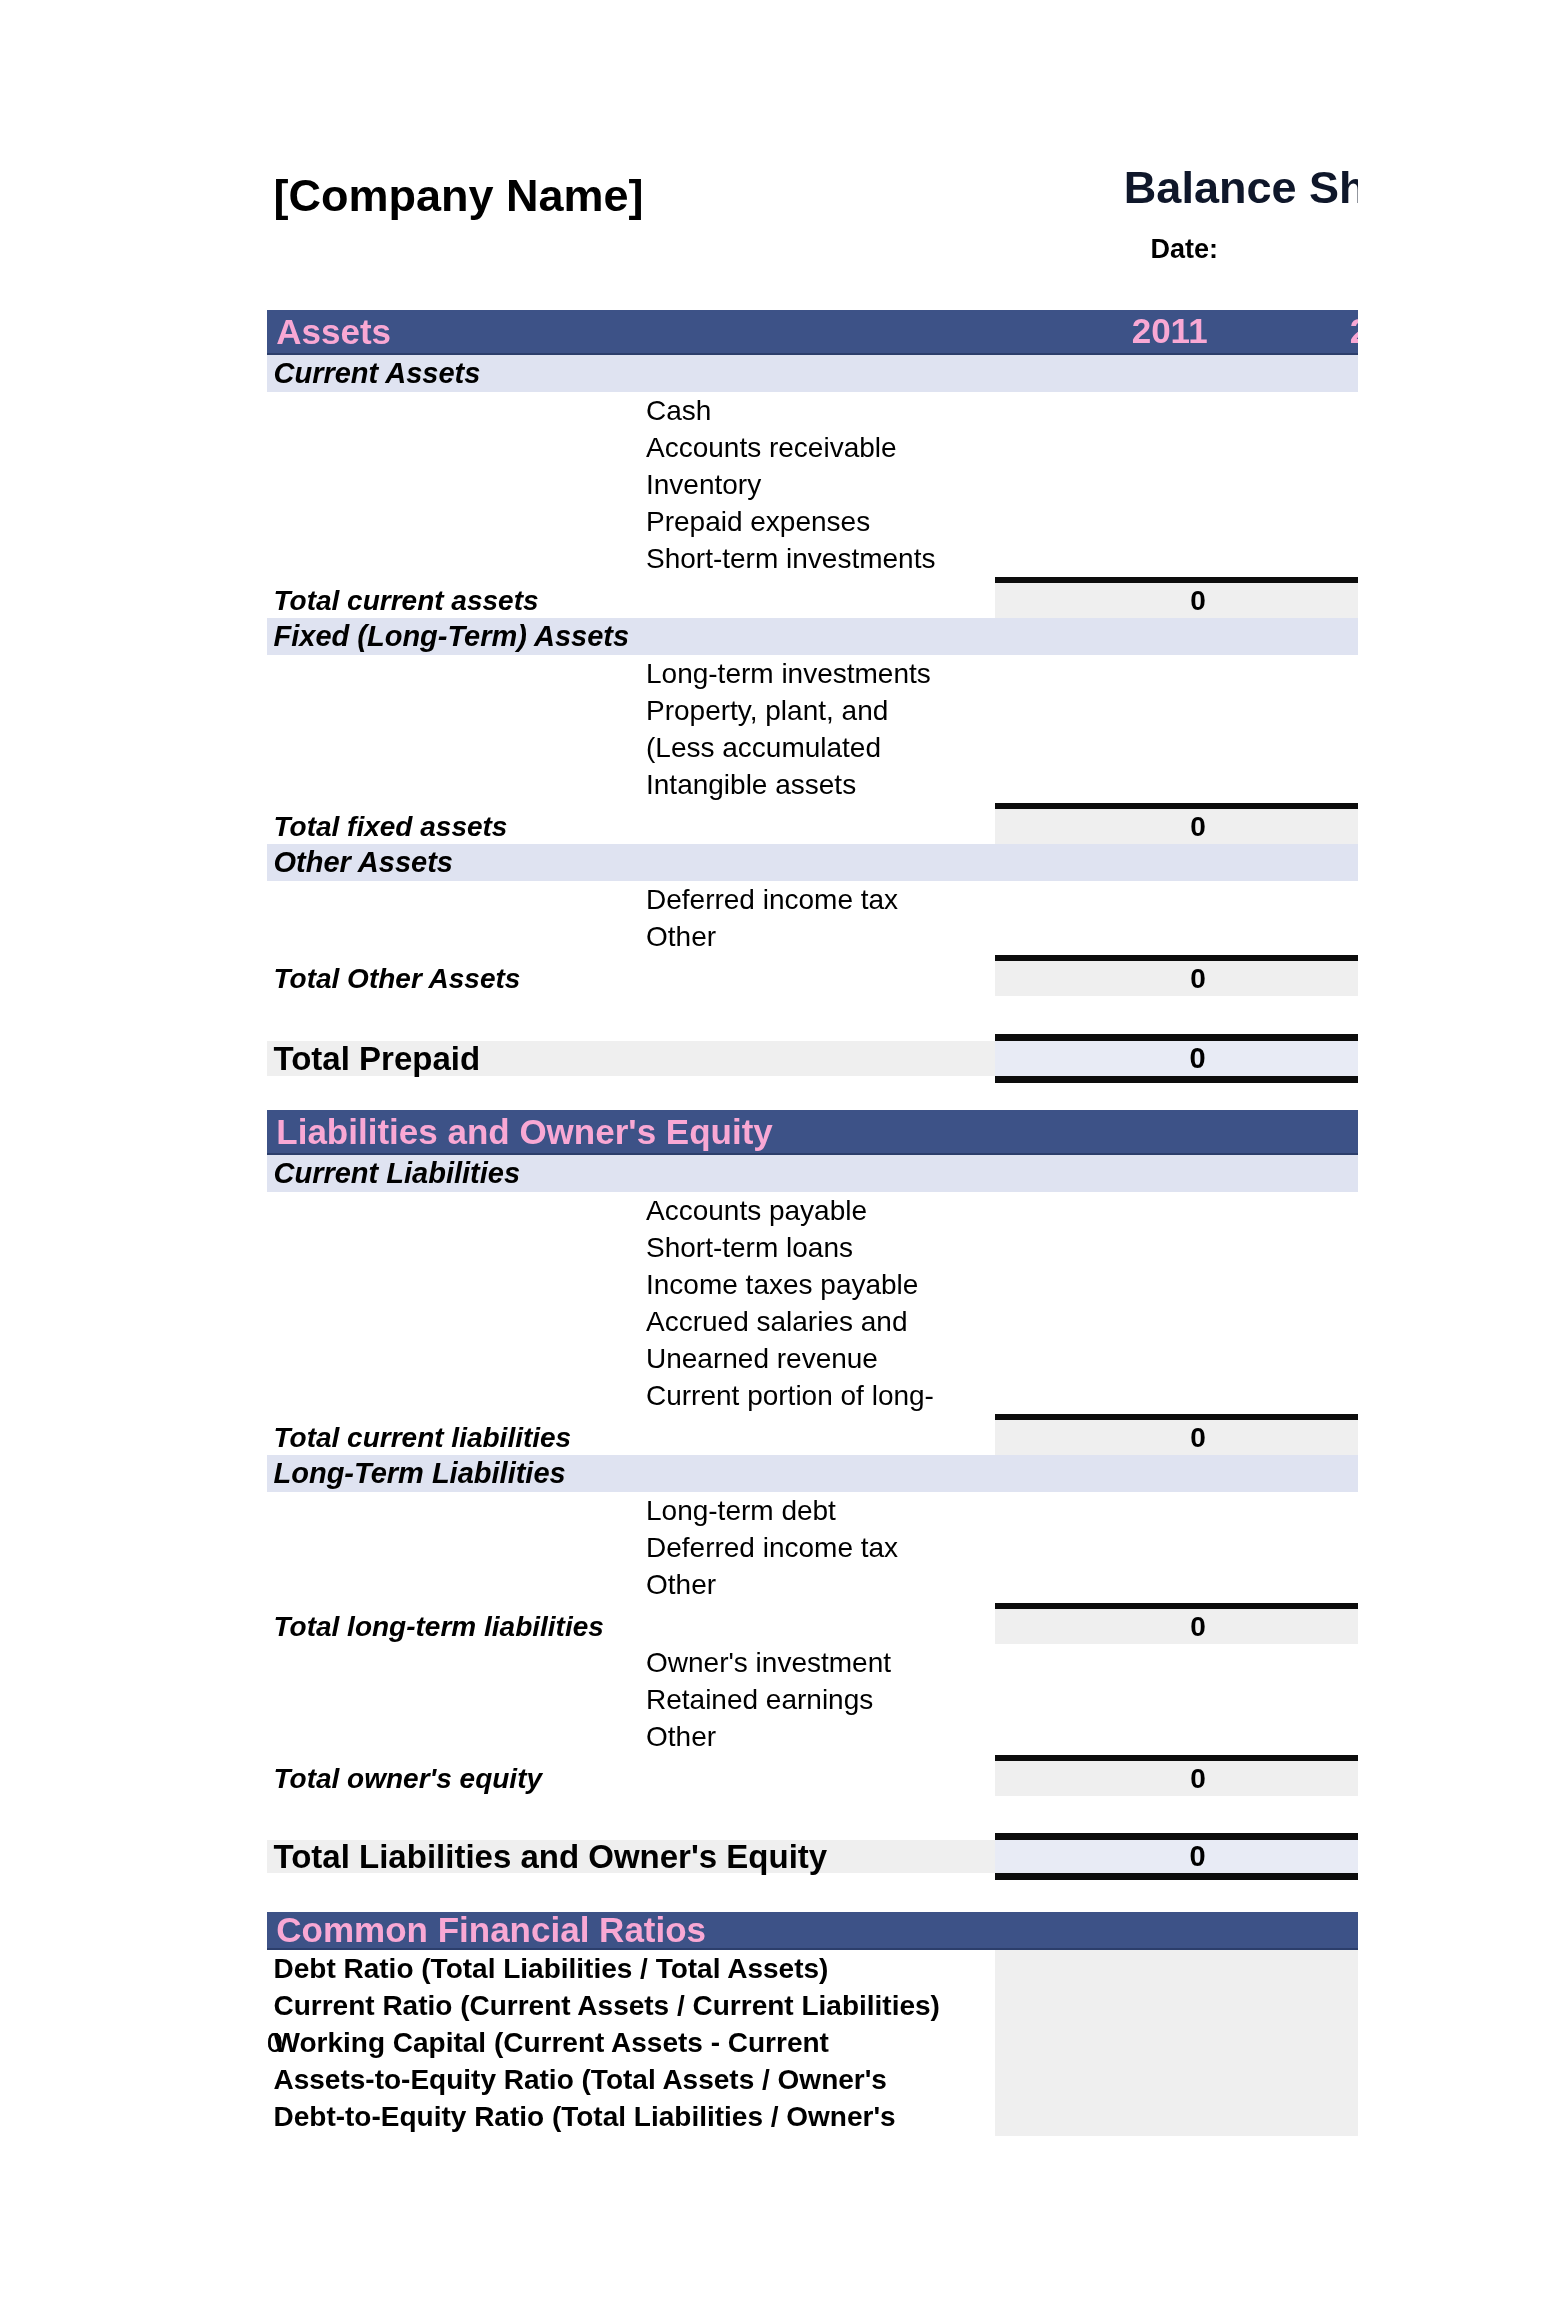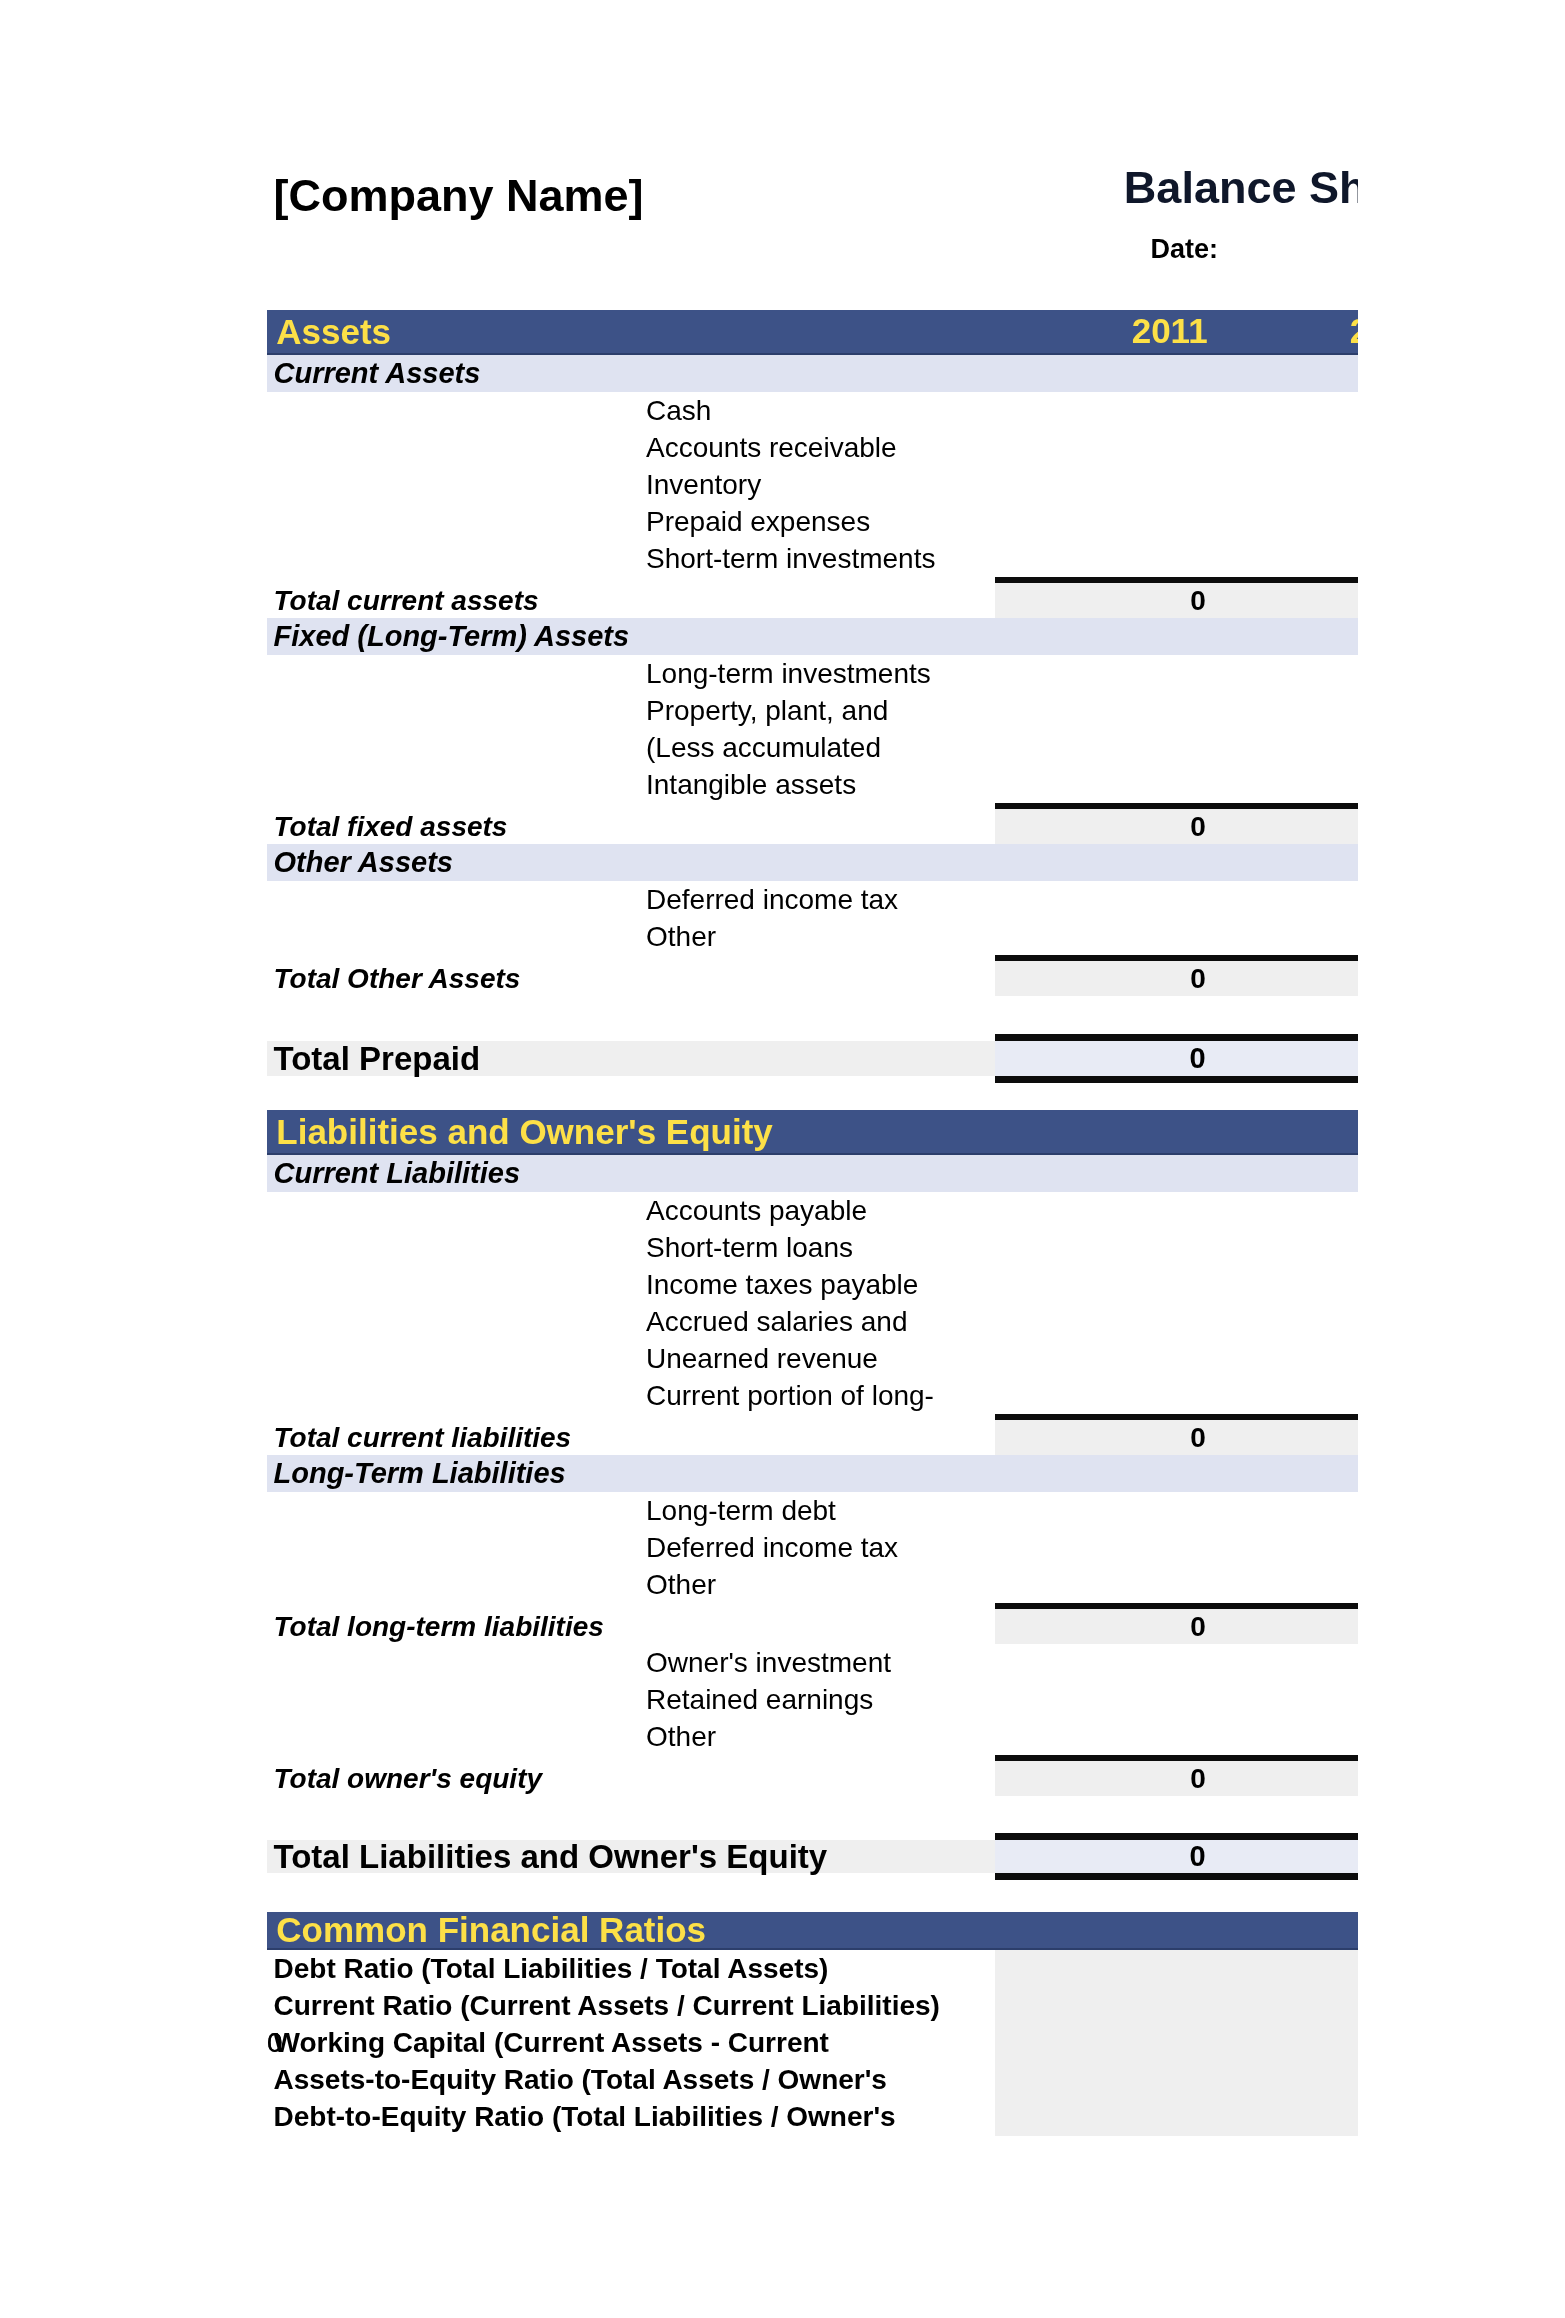--- a/index.html
+++ b/index.html
@@ -12,21 +12,21 @@
   
   .company   { position:absolute; left:6.5px;  top:170px; font-size:45px; font-weight:700; white-space:nowrap; }
   .doc-title { position:absolute; right:6.5px; top:162px; font-size:45px; font-weight:700; color:#0f172a; white-space:nowrap; }
   .date-lbl  { position:absolute; right:220px; top:234px; font-size:27px; font-weight:700;margin-left:44px; }
 
   
   .sheet { position:absolute; top:310px; left:0; width:1171px; }
   .row { position:relative; width:1171px; }
 
   
-  .bar { height:45px; background:#3D5287; border-bottom:2.8px solid #2C3E6B; color:#fde047; display:flex; align-items:center; }
+  .bar { height:45px; background:#3D5287; border-bottom:2.8px solid #2C3E6B; color:#f9a8d4; display:flex; align-items:center; }
   .bar.small { height:38px; border-bottom:2.8px solid #2C3E6B; }
   .bar-title { padding-left:9.3px; font-size:35px; font-weight:700; white-space:nowrap; }
   .bar .year { position:absolute; top:0; height:42px; line-height:42px; font-size:35px; font-weight:700; text-align:right; padding-right:7.4px; }
   .year.y1 { left:728px;  width:220px; }
   .year.y2 { left:948px; width:220px; }
 
   
   .sub { height:37px; line-height:37px; background:#DFE3F1; font-size:29px; font-weight:700; font-style:italic; padding-left:6.5px; white-space:nowrap; overflow:hidden; }
 
   

